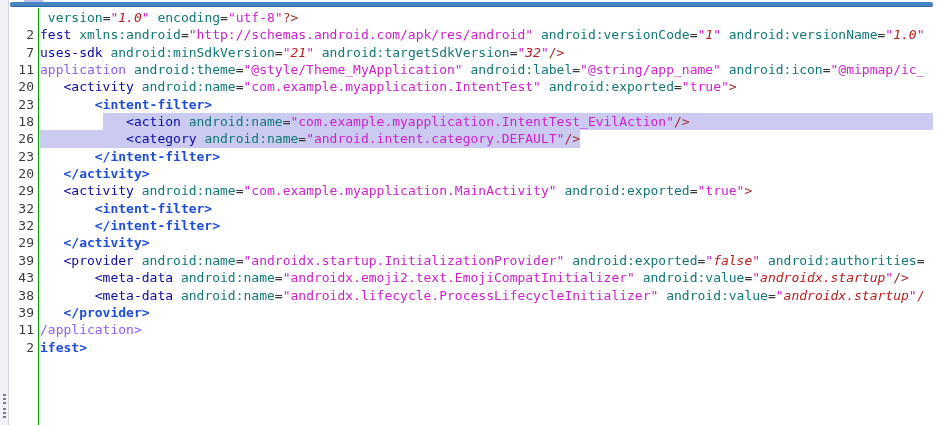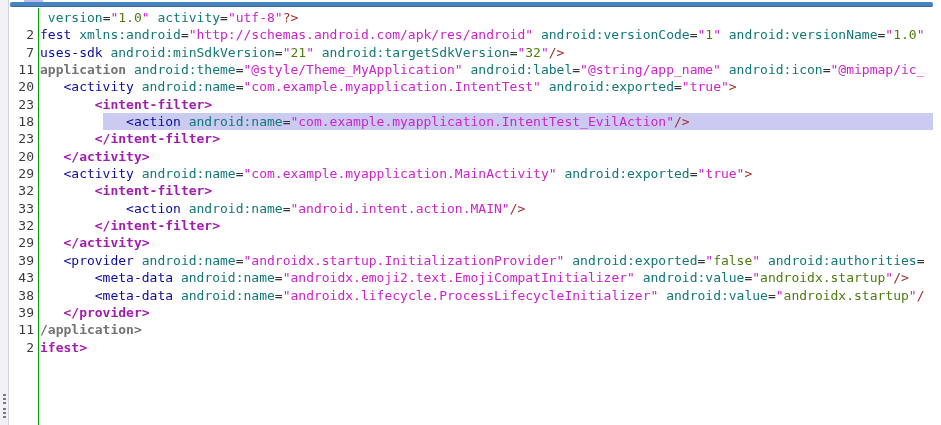--- a/index.html
+++ b/index.html
@@ -17,43 +17,43 @@
   .gutter-sep{position:absolute;left:38px;top:8px;bottom:0;width:1px;background:#00a000;}
   .lines{padding-top:1px;}
   .line{display:flex;height:17.35px;line-height:17.35px;font-size:13px;}
   .ln{flex:0 0 28px;box-sizing:border-box;text-align:right;padding-right:4px;color:#3b3b3b;white-space:pre;}
   .code{position:relative;flex:1 1 auto;padding-left:2px;white-space:pre;overflow:hidden;}
   .sel{position:absolute;top:0;height:100%;background:#cbcbf2;}
   .txt{position:relative;}
   .tk-p{color:#222222;}
   .tk-eq{color:#333333;}
   .tk-t{color:#0a0aa2;font-weight:normal;}
-  .tk-tp{color:#737373;font-weight:bold;}
-  .tk-tr{color:#a21caf;font-weight:bold;}
+  .tk-tp{color:#8b5cf6;font-weight:normal;}
+  .tk-tr{color:#1d4ed8;font-weight:bold;}
   .tk-a{color:#117777;}
   .tk-s{color:#cc22cc;}
   .tk-q{color:#cc22cc;}
-  .tk-v{color:#4d7c0f;}
+  .tk-v{color:#b91c1c;font-style:italic;}
   .tk-x{color:#a03030;}
 </style>
 </head>
 <body>
 
 <div class="window">
   <div class="left-strip">
     <div class="grip g1"></div>
     <div class="grip g2"></div>
   </div>
   <div class="edge-chip"></div>
   <div class="hscroll"></div>
   <div class="content">
     <div class="lines">
         <div class="line">
           <span class="ln"></span>
-          <span class="code"><span class="txt"><span class="tk-p"> </span><span class="tk-a">version</span><span class="tk-eq">=</span><span class="tk-q">"</span><span class="tk-v">1.0</span><span class="tk-q">"</span><span class="tk-p"> </span><span class="tk-a">activity</span><span class="tk-eq">=</span><span class="tk-s">"utf-8"</span><span class="tk-x">?&gt;</span></span></span>
+          <span class="code"><span class="txt"><span class="tk-p"> </span><span class="tk-a">version</span><span class="tk-eq">=</span><span class="tk-q">"</span><span class="tk-v">1.0</span><span class="tk-q">"</span><span class="tk-p"> </span><span class="tk-a">encoding</span><span class="tk-eq">=</span><span class="tk-s">"utf-8"</span><span class="tk-x">?&gt;</span></span></span>
         </div>
         <div class="line">
           <span class="ln">2</span>
           <span class="code"><span class="txt"><span class="tk-t">fest</span><span class="tk-p"> </span><span class="tk-a">xmlns:android</span><span class="tk-eq">=</span><span class="tk-s">"http://schemas.android.com/apk/res/android"</span><span class="tk-p"> </span><span class="tk-a">android:versionCode</span><span class="tk-eq">=</span><span class="tk-q">"</span><span class="tk-v">1</span><span class="tk-q">"</span><span class="tk-p"> </span><span class="tk-a">android:versionName</span><span class="tk-eq">=</span><span class="tk-q">"</span><span class="tk-v">1.0</span><span class="tk-q">"</span></span></span>
         </div>
         <div class="line">
           <span class="ln">7</span>
           <span class="code"><span class="txt"><span class="tk-t">uses-sdk</span><span class="tk-p"> </span><span class="tk-a">android:minSdkVersion</span><span class="tk-eq">=</span><span class="tk-q">"</span><span class="tk-v">21</span><span class="tk-q">"</span><span class="tk-p"> </span><span class="tk-a">android:targetSdkVersion</span><span class="tk-eq">=</span><span class="tk-q">"</span><span class="tk-v">32</span><span class="tk-q">"</span><span class="tk-x">/&gt;</span></span></span>
         </div>
         <div class="line">
@@ -66,38 +66,38 @@
         </div>
         <div class="line">
           <span class="ln">23</span>
           <span class="code"><span class="txt"><span class="tk-p">       </span><span class="tk-tr">&lt;intent-filter&gt;</span></span></span>
         </div>
         <div class="line">
           <span class="ln">18</span>
           <span class="code"><i class="sel" style="left: 64.56px; right: 0px;"></i><span class="txt"><span class="tk-p">           </span><span class="tk-t">&lt;action</span><span class="tk-p"> </span><span class="tk-a">android:name</span><span class="tk-eq">=</span><span class="tk-s">"com.example.myapplication.IntentTest_EvilAction"</span><span class="tk-x">/&gt;</span></span></span>
         </div>
         <div class="line">
+          <span class="ln">26</span>
+          <span class="code"><i class="sel" style="left: 2px; width: 539.58px;"></i><span class="txt"><span class="tk-p">           </span><span class="tk-t">&lt;category</span><span class="tk-p"> </span><span class="tk-a">android:name</span><span class="tk-eq">=</span><span class="tk-s">"android.intent.category.DEFAULT"</span><span class="tk-x">/&gt;</span></span></span>
+        </div>
+        <div class="line">
           <span class="ln">23</span>
           <span class="code"><span class="txt"><span class="tk-p">       </span><span class="tk-tr">&lt;/intent-filter&gt;</span></span></span>
         </div>
         <div class="line">
           <span class="ln">20</span>
           <span class="code"><span class="txt"><span class="tk-p">   </span><span class="tk-tr">&lt;/activity&gt;</span></span></span>
         </div>
         <div class="line">
           <span class="ln">29</span>
           <span class="code"><span class="txt"><span class="tk-p">   </span><span class="tk-t">&lt;activity</span><span class="tk-p"> </span><span class="tk-a">android:name</span><span class="tk-eq">=</span><span class="tk-s">"com.example.myapplication.MainActivity"</span><span class="tk-p"> </span><span class="tk-a">android:exported</span><span class="tk-eq">=</span><span class="tk-s">"true"</span><span class="tk-x">&gt;</span></span></span>
         </div>
         <div class="line">
           <span class="ln">32</span>
           <span class="code"><span class="txt"><span class="tk-p">       </span><span class="tk-tr">&lt;intent-filter&gt;</span></span></span>
-        </div>
-        <div class="line">
-          <span class="ln">33</span>
-          <span class="code"><span class="txt"><span class="tk-p">           </span><span class="tk-t">&lt;action</span><span class="tk-p"> </span><span class="tk-a">android:name</span><span class="tk-eq">=</span><span class="tk-s">"android.intent.action.MAIN"</span><span class="tk-x">/&gt;</span></span></span>
         </div>
         <div class="line">
           <span class="ln">32</span>
           <span class="code"><span class="txt"><span class="tk-p">       </span><span class="tk-tr">&lt;/intent-filter&gt;</span></span></span>
         </div>
         <div class="line">
           <span class="ln">29</span>
           <span class="code"><span class="txt"><span class="tk-p">   </span><span class="tk-tr">&lt;/activity&gt;</span></span></span>
         </div>
         <div class="line">

